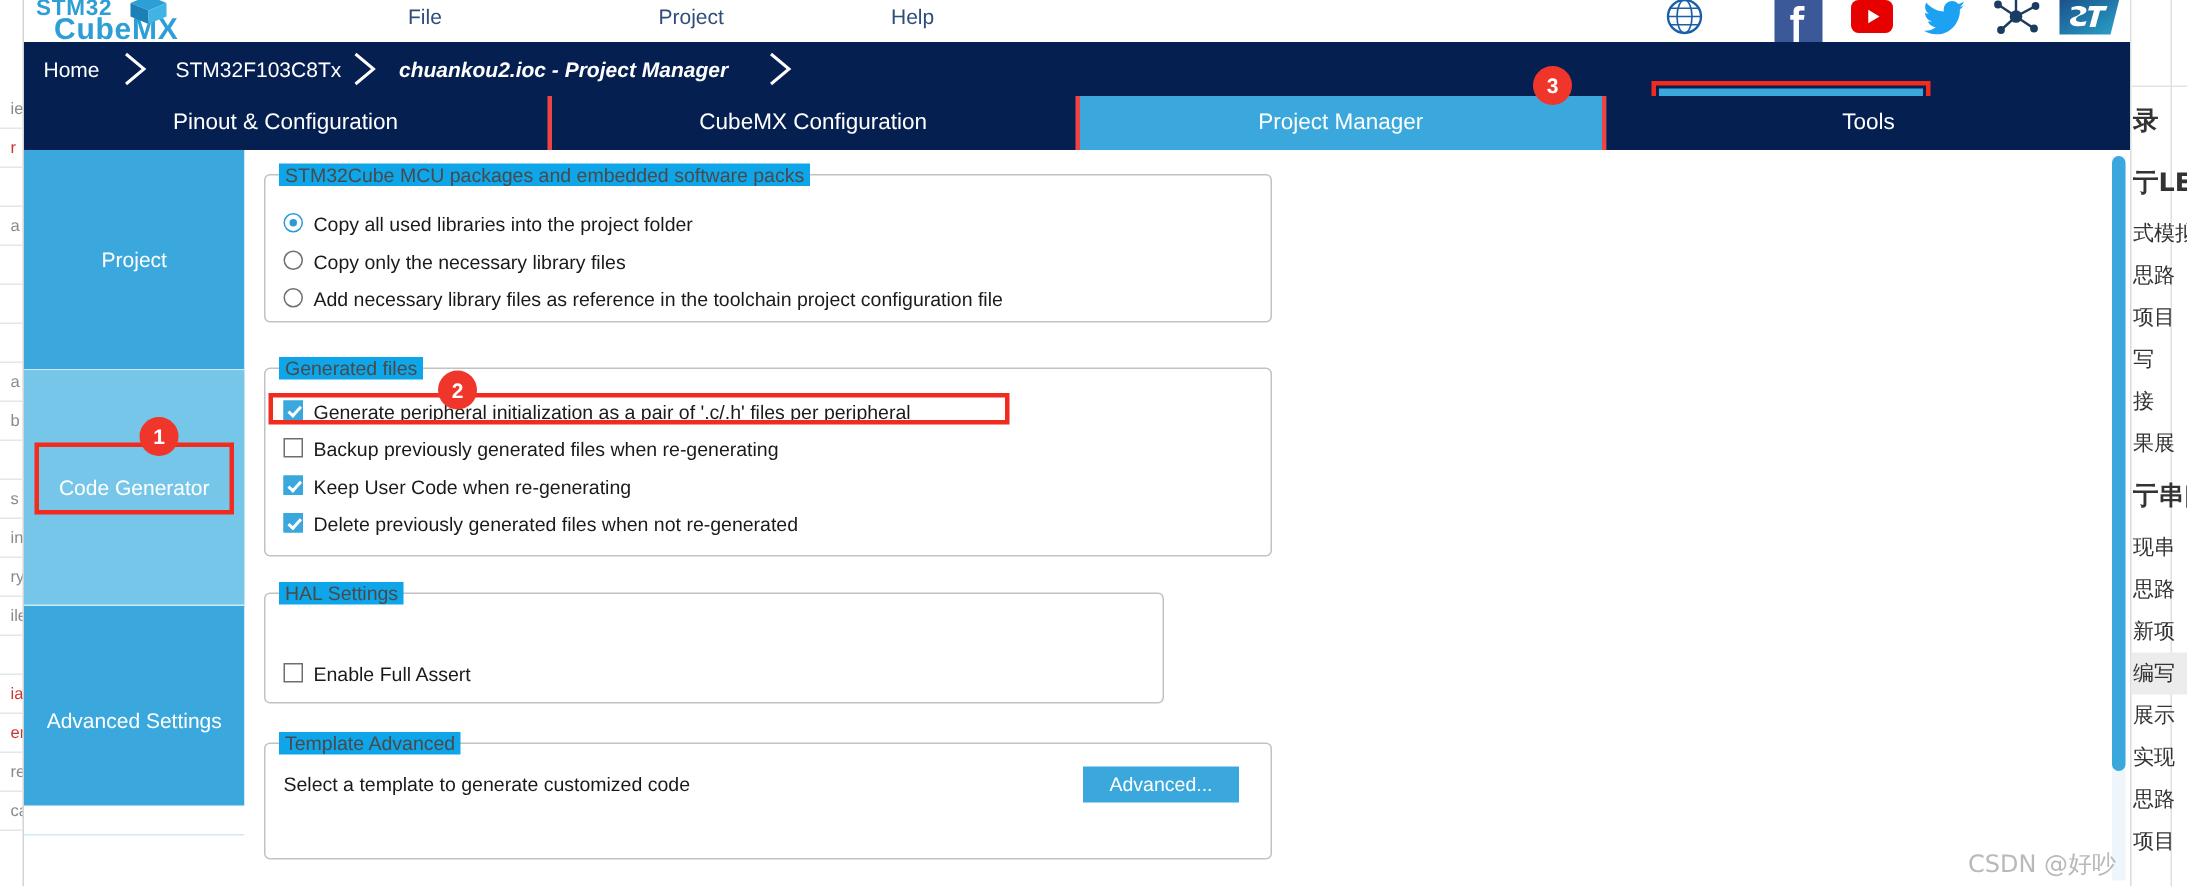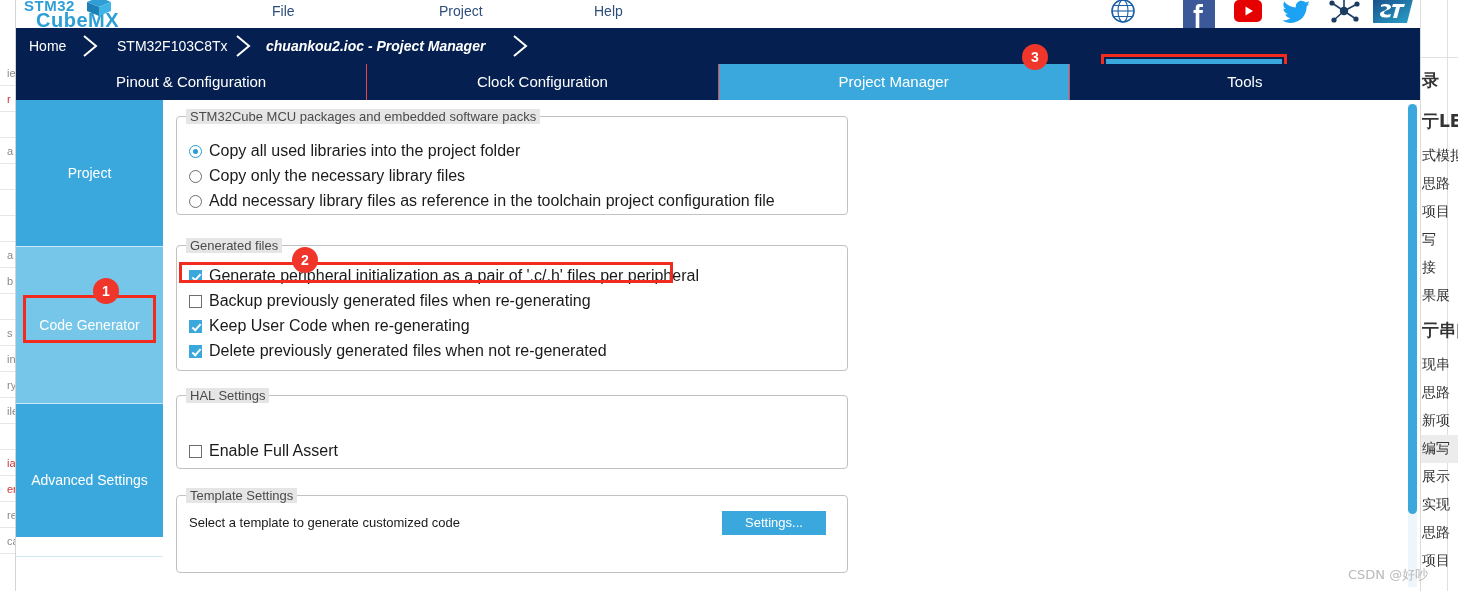--- a/index.html
+++ b/index.html
@@ -38,22 +38,22 @@
   .bg-right-toc .toc-item {
     font-size: 14px; color: #333; padding: 5px 0 5px 1px;
     white-space: nowrap; overflow: hidden; font-family: "DejaVu Sans", sans-serif;
   }
   .bg-right-toc .toc-item.h { font-size: 17px; font-weight: 600; padding: 9px 0 9px 1px; }
   .bg-right-toc .toc-item.sel { background: #ececec; }
   .bg-right-edge {
     position: absolute; left: 26px; top: 0; width: 1px; height: 591px; background: #e0e0e0;
   }
   .watermark {
-    position: absolute; left: 1348px; top: 566px;
-    font-size: 13px; color: #b9b9b9; font-family: "DejaVu Sans", sans-serif;
+    position: absolute; left: 1312px; top: 566px;
+    font-size: 16px; color: #b9b9b9; font-family: "DejaVu Sans", sans-serif;
     white-space: nowrap; z-index: 40;
   }
 
   
   .app {
     position: absolute; left: 16px; top: 0; width: 1404px; height: 591px;
     background: #ffffff; overflow: hidden;
   }
 
   
@@ -106,21 +106,21 @@
   }
 
   
   .tabs {
     position: absolute; left: 0; top: 64px; width: 1404px; height: 36px;
     display: flex; background: #052050;
   }
   .tab {
     flex: 1; height: 36px; line-height: 36px; text-align: center;
     color: #ffffff; font-size: 15px; background: #052050;
-    border-right: 1px solid #ef4444;
+    border-right: 3px solid #ef4444;
   }
   .tab:last-child { border-right: none; }
   .tab.active { background: #3aa8dd; }
 
   
   .appbody {
     position: absolute; left: 0; top: 100px; width: 1404px; height: 491px;
     background: #ffffff;
   }
 
@@ -148,26 +148,26 @@
   .content {
     position: absolute; left: 147px; top: 0; width: 1257px; height: 491px;
     background: #ffffff; overflow: hidden;
   }
 
   .group {
     position: absolute; border: 1px solid #c2c2c2; border-radius: 4px;
     background: #ffffff;
   }
   .group-title {
-    position: absolute; top: -8px; left: 9px; background: #e5e5e5;
+    position: absolute; top: -8px; left: 9px; background: #0ea5e9;
     padding: 0 4px; font-size: 13px; color: #4a4a4a; white-space: nowrap;
   }
   .opt {
-    position: absolute; left: 12px; font-size: 16px; color: #1a1a1a;
-    display: flex; align-items: center; white-space: nowrap;
+    position: absolute; left: 12px; font-size: 13px; color: #1a1a1a;
+    display: flex; white-space: nowrap;
   }
   .radio {
     width: 13px; height: 13px; border-radius: 50%;
     border: 1px solid #6e6e6e; background: #fff; margin-right: 7px;
     position: relative; flex: none;
   }
   .radio.on { border-color: #2b9ad6; }
   .radio.on::after {
     content: ''; position: absolute; left: 3px; top: 3px;
     width: 5px; height: 5px; border-radius: 50%; background: #2b9ad6;
@@ -362,21 +362,21 @@
 
       <div class="gen-code-wrap">
         <div class="gen-code">GENERATE CODE</div>
         <div class="gen-code-hl"></div>
       </div>
     </div>
     <div class="badge" style="position:absolute;left:1006px;top:44px;">3</div>
 
     <div class="tabs">
       <div class="tab">Pinout &amp; Configuration</div>
-      <div class="tab">Clock Configuration</div>
+      <div class="tab">CubeMX Configuration</div>
       <div class="tab active">Project Manager</div>
       <div class="tab">Tools</div>
     </div>
 
     <div class="appbody">
 
       <div class="sidebar">
         <div class="side-item s1">Project</div>
         <div class="side-item s2">
           <span>Code Generator</span>
@@ -420,32 +420,32 @@
             <span>Keep User Code when re-generating</span>
           </div>
           <div class="opt" style="top:96px;">
             <span class="cbx on"></span>
             <span>Delete previously generated files when not re-generated</span>
           </div>
         </div>
         <div class="row-hl" style="left:16px; top:162px; width:494px; height:21px;"></div>
         <div class="badge" style="left:129px; top:147px;">2</div>
 
-        <div class="group" style="left:13px; top:295px; width:672px; height:74px;">
+        <div class="group" style="left:13px; top:295px; width:600px; height:74px;">
           <div class="group-title">HAL Settings</div>
           <div class="opt" style="top:46px;">
             <span class="cbx"></span>
             <span>Enable Full Assert</span>
           </div>
         </div>
 
         <div class="group" style="left:13px; top:395px; width:672px; height:78px;">
-          <div class="group-title">Template Settings</div>
+          <div class="group-title">Template Advanced</div>
           <div class="tpl-text">Select a template to generate customized code</div>
-          <div class="settings-btn">Settings...</div>
+          <div class="settings-btn">Advanced...</div>
         </div>
 
         <div class="vscroll">
           <div class="vthumb"></div>
         </div>
       </div>
     </div>
   </div>
 </div>
 

